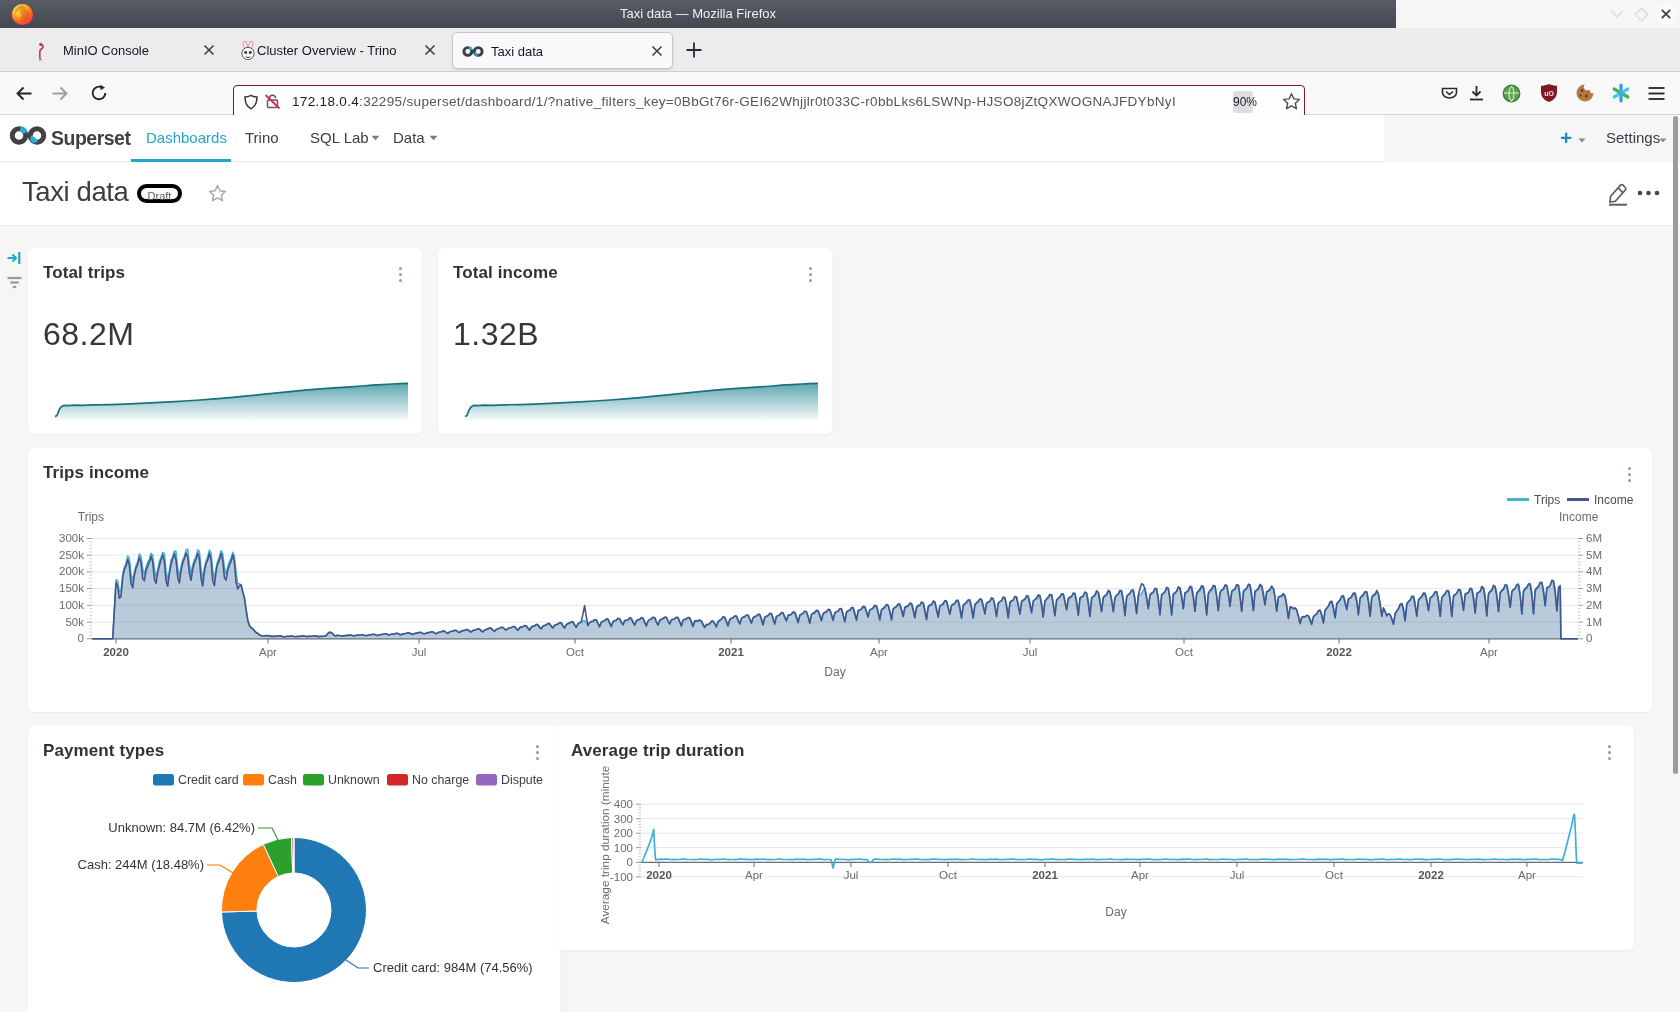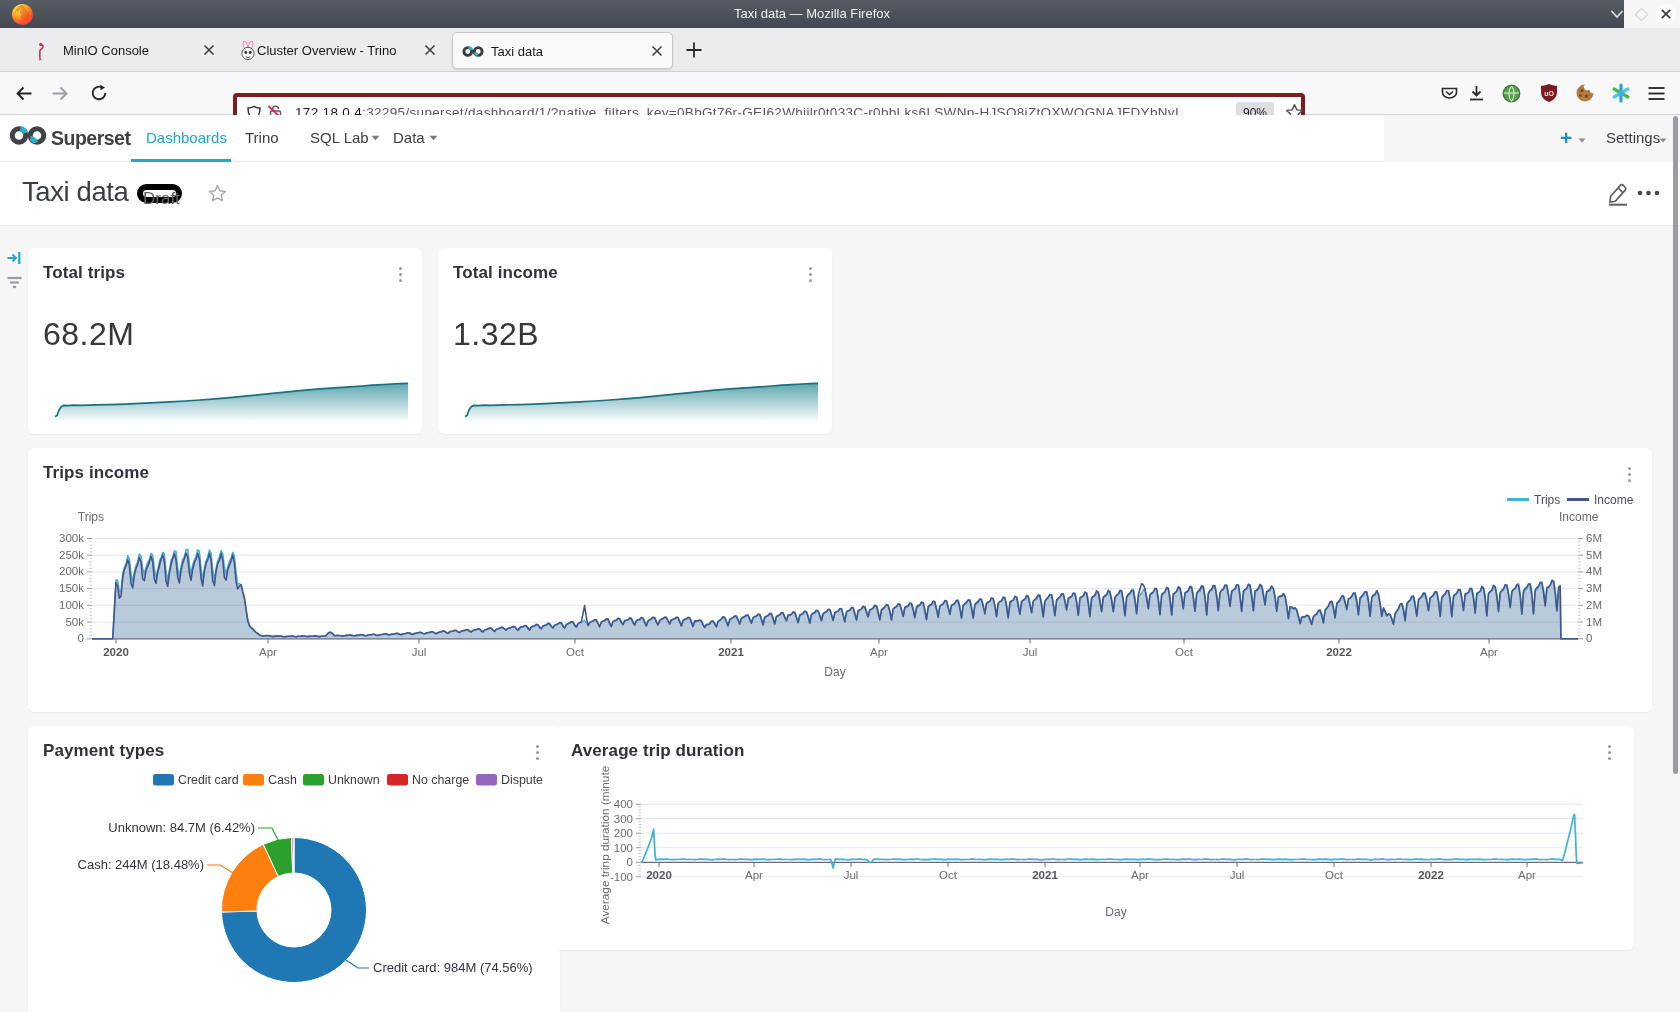--- a/index.html
+++ b/index.html
@@ -1,26 +1,26 @@
 <!DOCTYPE html>
 <html><head><meta charset="utf-8"><title>Taxi data</title><style>
 *{margin:0;padding:0;box-sizing:border-box;}
 html,body{width:1680px;height:1012px;overflow:hidden;}
 body{font-family:"Liberation Sans",sans-serif;position:relative;background:#f6f6f7;}
 .abs{position:absolute;}
-#titlebar{left:0;top:0;width:1624px;height:28px;background:linear-gradient(#575d66,#434850);}
+#titlebar{left:0;top:0;width:1396px;height:28px;background:linear-gradient(#575d66,#434850);}
 #titletext{width:100%;text-align:center;line-height:28px;color:#eef0f2;font-size:13px;}
 #tabbar{left:0;top:28px;width:1680px;height:44px;background:#ececee;border-bottom:1px solid #cfcfd2;}
 .tab{top:4px;height:37px;border-radius:5px;}
 .tab .ttl{position:absolute;top:0;line-height:37px;font-size:13px;color:#17161c;white-space:nowrap;}
 #tab3{left:452px;width:221px;background:#f9f9fb;border:1px solid #c7c7cd;box-shadow:0 1px 2px rgba(0,0,0,.12);}
 #urlbar{left:0;top:73px;width:1680px;height:42px;background:#f8f8f9;border-bottom:1px solid #d4d4d7;}
-#urlbox{left:233px;top:20px;width:1072px;height:33px;background:#fefeff;border:4px solid #7f1d1d;border-radius:4px;}
+#urlbox{left:233px;top:12px;width:1072px;height:33px;background:#fefeff;border:1px solid #7f1d1d;border-radius:4px;}
 #urltext{left:58px;top:0;line-height:31px;font-size:13.5px;letter-spacing:0.33px;color:#55555b;white-space:nowrap;}
-#zoomchip{left:999px;top:5px;width:38px;height:22px;background:#dedee1;border-radius:3px;text-align:center;line-height:22px;font-size:12px;color:#1c1c21;}
+#zoomchip{left:999px;top:5px;width:20px;height:22px;background:#dedee1;border-radius:3px;text-align:center;line-height:22px;font-size:12px;color:#1c1c21;}
 #navbar{left:0;top:115px;width:1384px;height:47px;background:#fff;border-bottom:1px solid #ebebed;}
 .navlink{top:0;line-height:45px;font-size:15px;color:#383e45;}
 #hdr{left:0;top:162px;width:1680px;height:64px;background:#fff;border-bottom:1px solid #ededef;}
 #content{left:0;top:226px;width:1680px;height:786px;background:#f6f6f7;}
 .card{position:absolute;background:#fff;border-radius:6px;box-shadow:0 1px 2px rgba(0,0,0,.05);}
 .ctitle{position:absolute;left:15px;top:15px;font-size:17px;font-weight:bold;color:#30323a;letter-spacing:0.1px;}
 .kebab{position:absolute;width:4px;}
 .kebab div{width:3.4px;height:3.4px;border-radius:50%;background:#8e9aa5;margin-bottom:2.4px;}
 .bignum{position:absolute;left:15px;top:68px;font-size:32px;color:#36363c;letter-spacing:0.5px;}
 text{font-family:"Liberation Sans",sans-serif;}
@@ -195,21 +195,21 @@
       <path d="M0.5,0.5 L4,4.5 L7.5,0.5 Z" fill="#8a8a90"></path>
     </svg>
   <div class="navlink abs" style="left:1606px;top:0;">Settings</div>
   <svg class="abs" style="left:1659px;top:23px" width="8" height="5" viewBox="0 0 8 5">
       <path d="M0.5,0.5 L4,4.5 L7.5,0.5 Z" fill="#8a8a90"></path>
     </svg>
 </div>
 
 <div id="hdr" class="abs">
   <div class="abs" style="left:22px;top:14px;font-size:27.5px;letter-spacing:-0.4px;color:#393e44;">Taxi data</div>
-  <div class="abs" style="left:137px;top:22px;width:45px;height:19px;border:6px solid #000000;border-radius:10px;background:#fafafa;text-align:center;line-height:17px;font-size:17px;color:#61616a;">Draft</div>
+  <div class="abs" style="left:137px;top:22px;width:45px;height:19px;border:4px solid #000000;border-radius:10px;background:#fafafa;text-align:center;line-height:17px;font-size:11px;color:#61616a;">Draft</div>
   <svg class="abs" style="left:208px;top:22px" width="19" height="19" viewBox="0 0 19 19">
       <path d="M9.5,1.6 L11.9,6.8 L17.4,7.4 L13.3,11.2 L14.4,16.7 L9.5,13.9 L4.6,16.7 L5.7,11.2 L1.6,7.4 L7.1,6.8 Z" fill="none" stroke="#a8a8ad" stroke-width="1.5" stroke-linejoin="round"></path>
     </svg>
   <svg class="abs" style="left:1607px;top:20px" width="22" height="24" viewBox="0 0 22 24">
     <g fill="none" stroke="#5d5d63" stroke-width="1.7">
         <path d="M3.5,14.5 L13.5,3.2 A1.8,1.8 0 0 1 16.1,3.2 L18.2,5.5 A1.8,1.8 0 0 1 18.2,8.1 L8.3,19.3 L3.0,20.1 L3.5,14.5 Z"></path>
         <line x1="11.3" y1="6.0" x2="15.6" y2="10.3"></line>
       </g>
     <line x1="2" y1="22.7" x2="20" y2="22.7" stroke="#5d5d63" stroke-width="2"></line>
   </svg>

